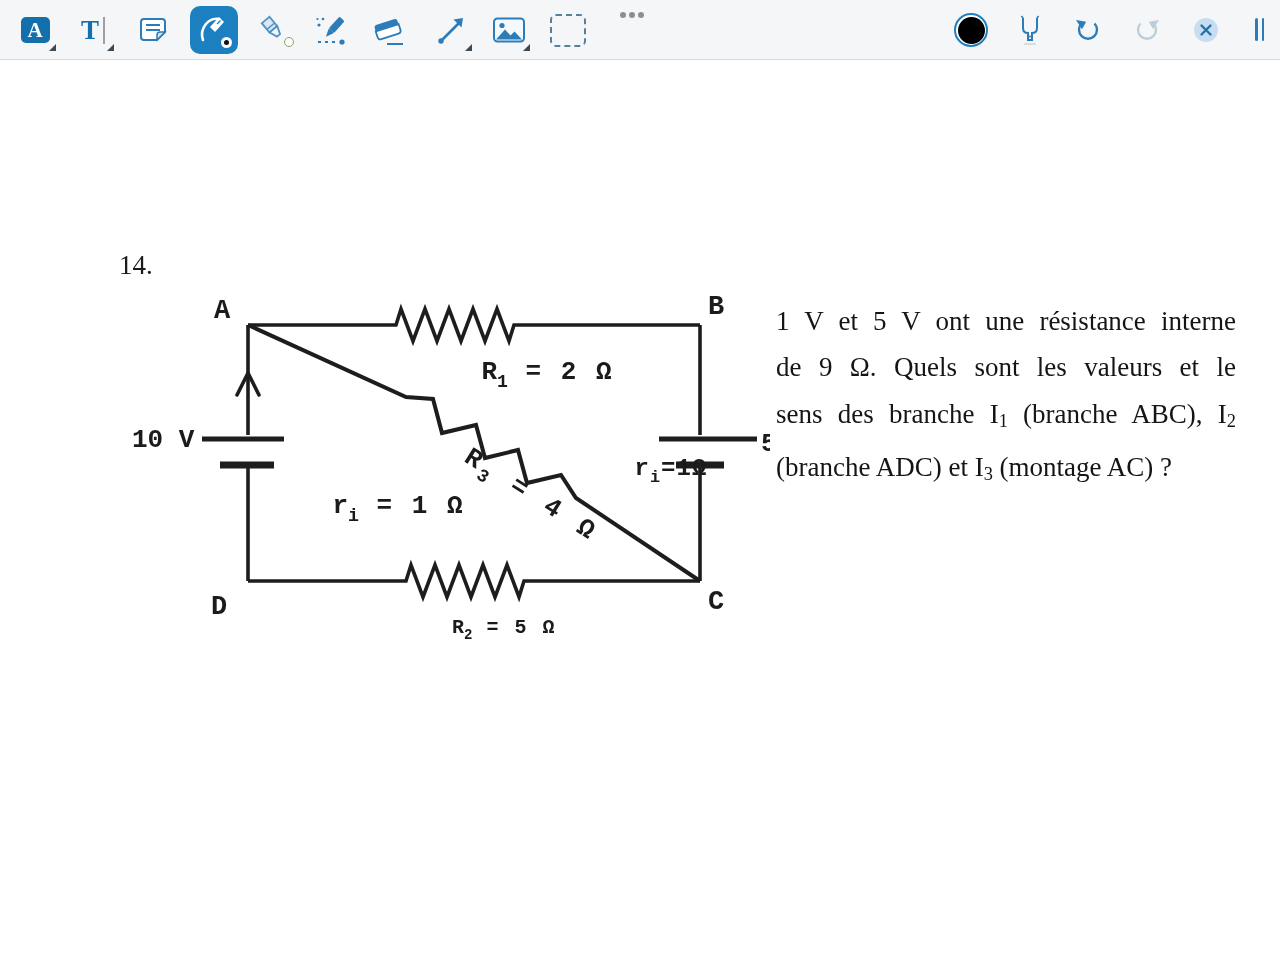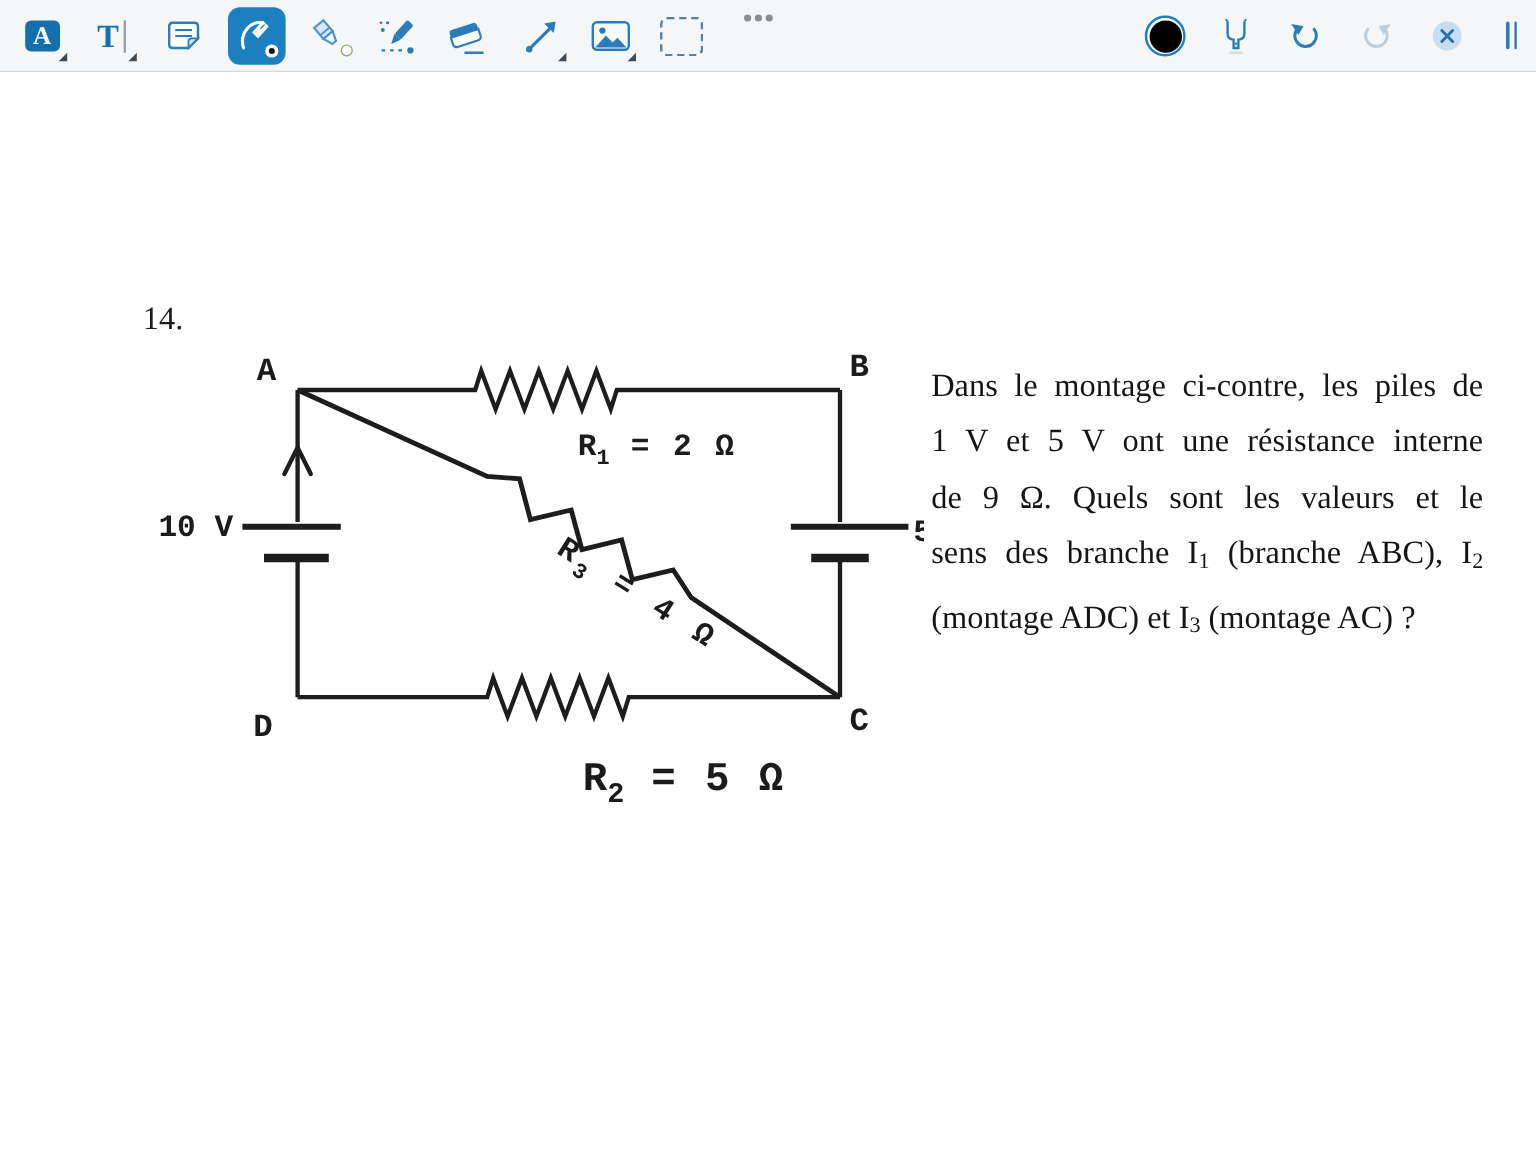--- a/index.html
+++ b/index.html
@@ -217,34 +217,39 @@
 
   <div class="clabel" style="left:198px; top:235px; font-size:27px">A</div>
   <div class="clabel" style="left:692px; top:231px; font-size:27px">B</div>
   <div class="clabel" style="left:692px; top:526px; font-size:27px">C</div>
   <div class="clabel" style="left:195px; top:531px; font-size:27px">D</div>
 
   <div class="clabel" style="left:403px; top:266px; font-size:26px">
     <span>R</span><span class="sub">1</span><span class="rest"> = 2 Ω</span>
   </div>
 
-  <div class="clabel" style="left:388px; top:532px; font-size:34px">
+  <div class="clabel" style="left:388px; top:532px; font-size:20px">
     <span>R</span><span class="sub">2</span><span class="rest"> = 5 Ω</span>
   </div>
 
   <div class="clabel" id="r3-label" style="left:408px; top:314px; font-size:26px">
     <span>R</span><span class="sub">3</span><span> = 4 Ω</span>
   </div>
 
   <div class="clabel" style="left:116px; top:364px; font-size:26px">10 V</div>
 
-
+  <div class="clabel" style="left:254px; top:400px; font-size:26px">
+    <span>r</span><span class="sub">i</span><span class="rest"> = 1 Ω</span>
+  </div>
+
+  <div class="clabel" style="left:557px; top:367px; font-size:24px; letter-spacing:1px">
+    <span>r</span><span class="sub">i</span><span>=1Ω</span>
+  </div>
 
   <div class="clabel" id="clipped-five" style="left:745px; top:368px; font-size:26px">5</div>
 
   <div id="problem-text">
-      <div class="pline j"><span>Dans le montage ci-contre, les piles de</span></div>
       <div class="pline j"><span>1 V et 5 V ont une résistance interne</span></div>
       <div class="pline j"><span>de 9 Ω. Quels sont les valeurs et le</span></div>
       <div class="pline j"><span>sens des branche I</span><span class="psub">1</span><span> (branche ABC), I</span><span class="psub">2</span></div>
-      <div class="pline"><span>(montage ADC) et I</span><span class="psub">3</span><span> (montage AC) ?</span></div>
+      <div class="pline"><span>(branche ADC) et I</span><span class="psub">3</span><span> (montage AC) ?</span></div>
     </div>
 </div>
 
 </body></html>

